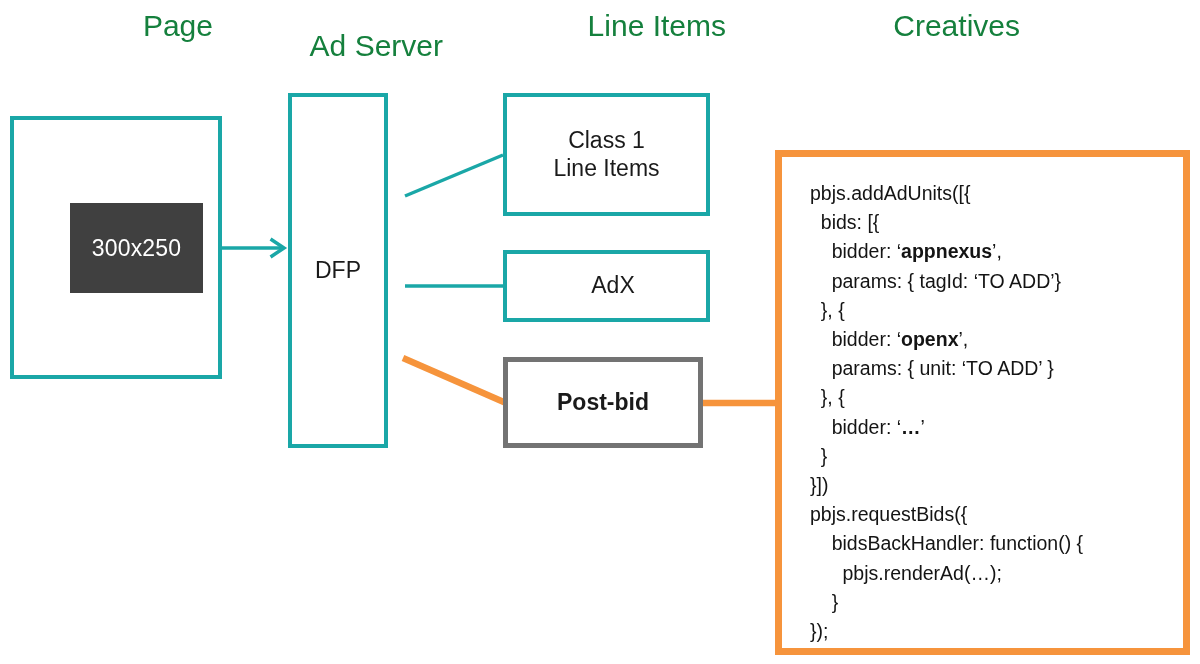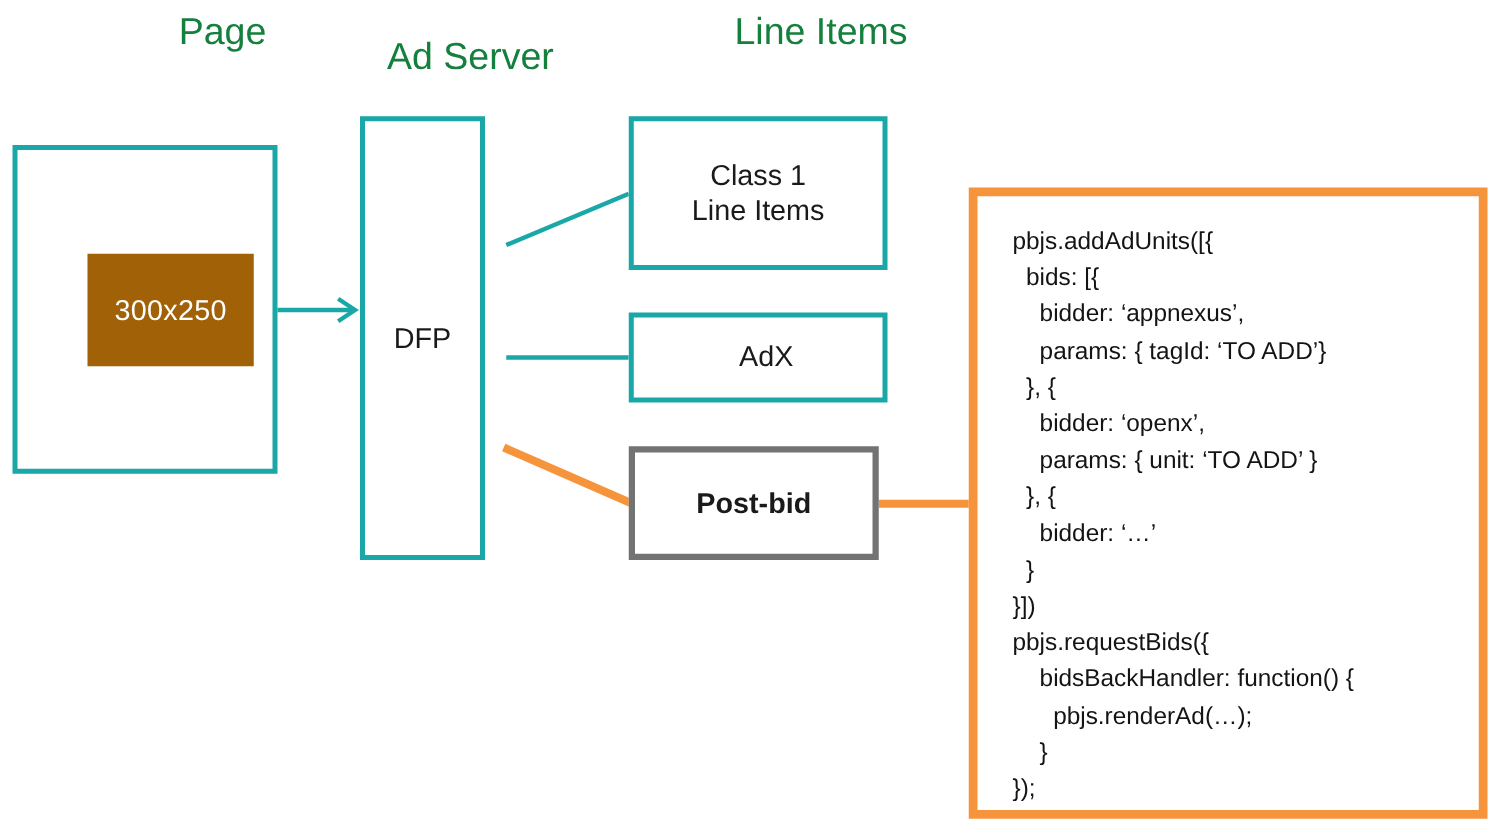--- a/index.html
+++ b/index.html
@@ -53,21 +53,21 @@
   }
 
   #page-box {
     left: 10px; top: 116px;
     width: 212px; height: 263px;
   }
   #creative-300x250 {
     position: absolute;
     left: 70px; top: 203px;
     width: 133px; height: 90px;
-    background: #a16207;
+    background: #404040;
     display: flex;
     align-items: center;
     justify-content: center;
     color: #ffffff;
     font-size: 23px;
     letter-spacing: .2px;
   }
 
   #dfp-box {
     left: 288px; top: 93px;
@@ -106,38 +106,39 @@
     position: absolute;
     left: 28px;
     top: 22px;
     font-family: "Liberation Sans", sans-serif;
     font-size: 19.5px;
     line-height: 29.2px;
     color: #141414;
     white-space: pre;
   }
   #code-text .ln { display: block; white-space: pre; }
-  #code-text b { font-weight: normal; }
+  #code-text b { font-weight: bold; }
 
   
   #wires {
     position: absolute;
     left: 0; top: 0;
     width: 1200px; height: 664px;
     pointer-events: none;
   }
 </style>
 </head>
 <body>
 
 <div id="canvas">
 
   <div class="col-head" id="head-page">Page</div>
   <div class="col-head" id="head-adserver">Ad Server</div>
   <div class="col-head" id="head-lineitems">Line Items</div>
+  <div class="col-head" id="head-creatives">Creatives</div>
 
   <svg id="wires" viewBox="0 0 1200 664" xmlns="http://www.w3.org/2000/svg">
 
     <g>
       <line x1="203" y1="248" x2="282" y2="248" stroke="#1aa7a7" stroke-width="3.5"></line>
       <polyline points="272,240 284,248 272,256" fill="none" stroke="#1aa7a7" stroke-width="3.5" stroke-linecap="square"></polyline>
     </g>
 
     <line x1="405" y1="196" x2="503" y2="155" stroke="#1aa7a7" stroke-width="3.5"></line>
 

